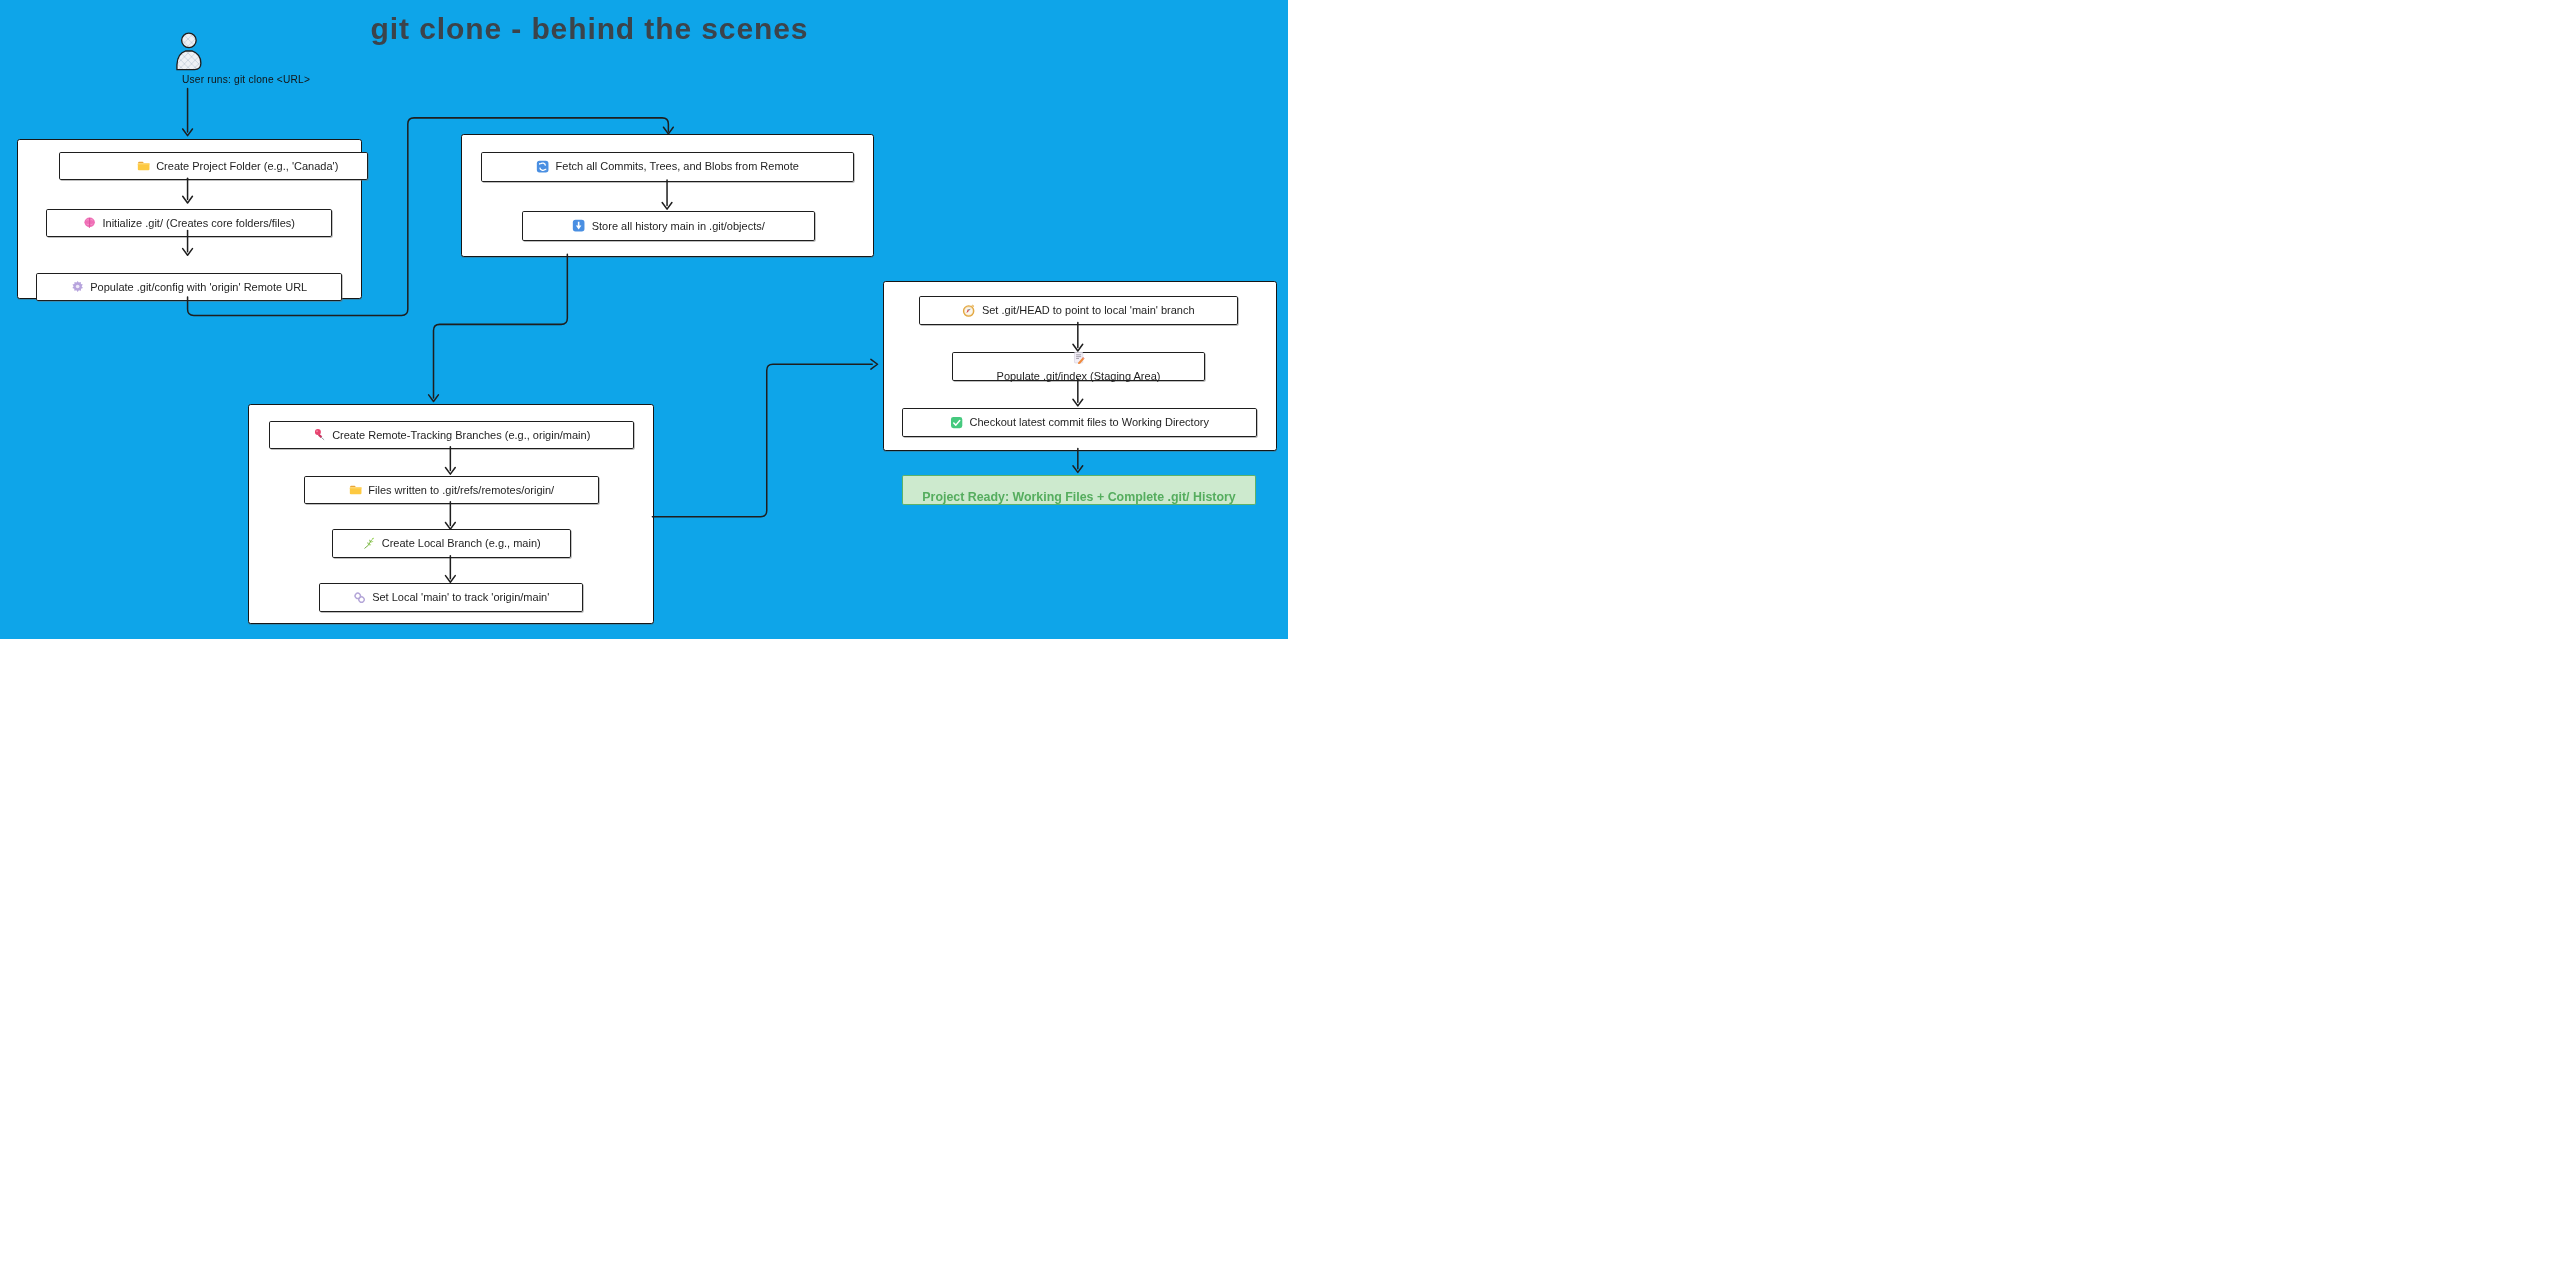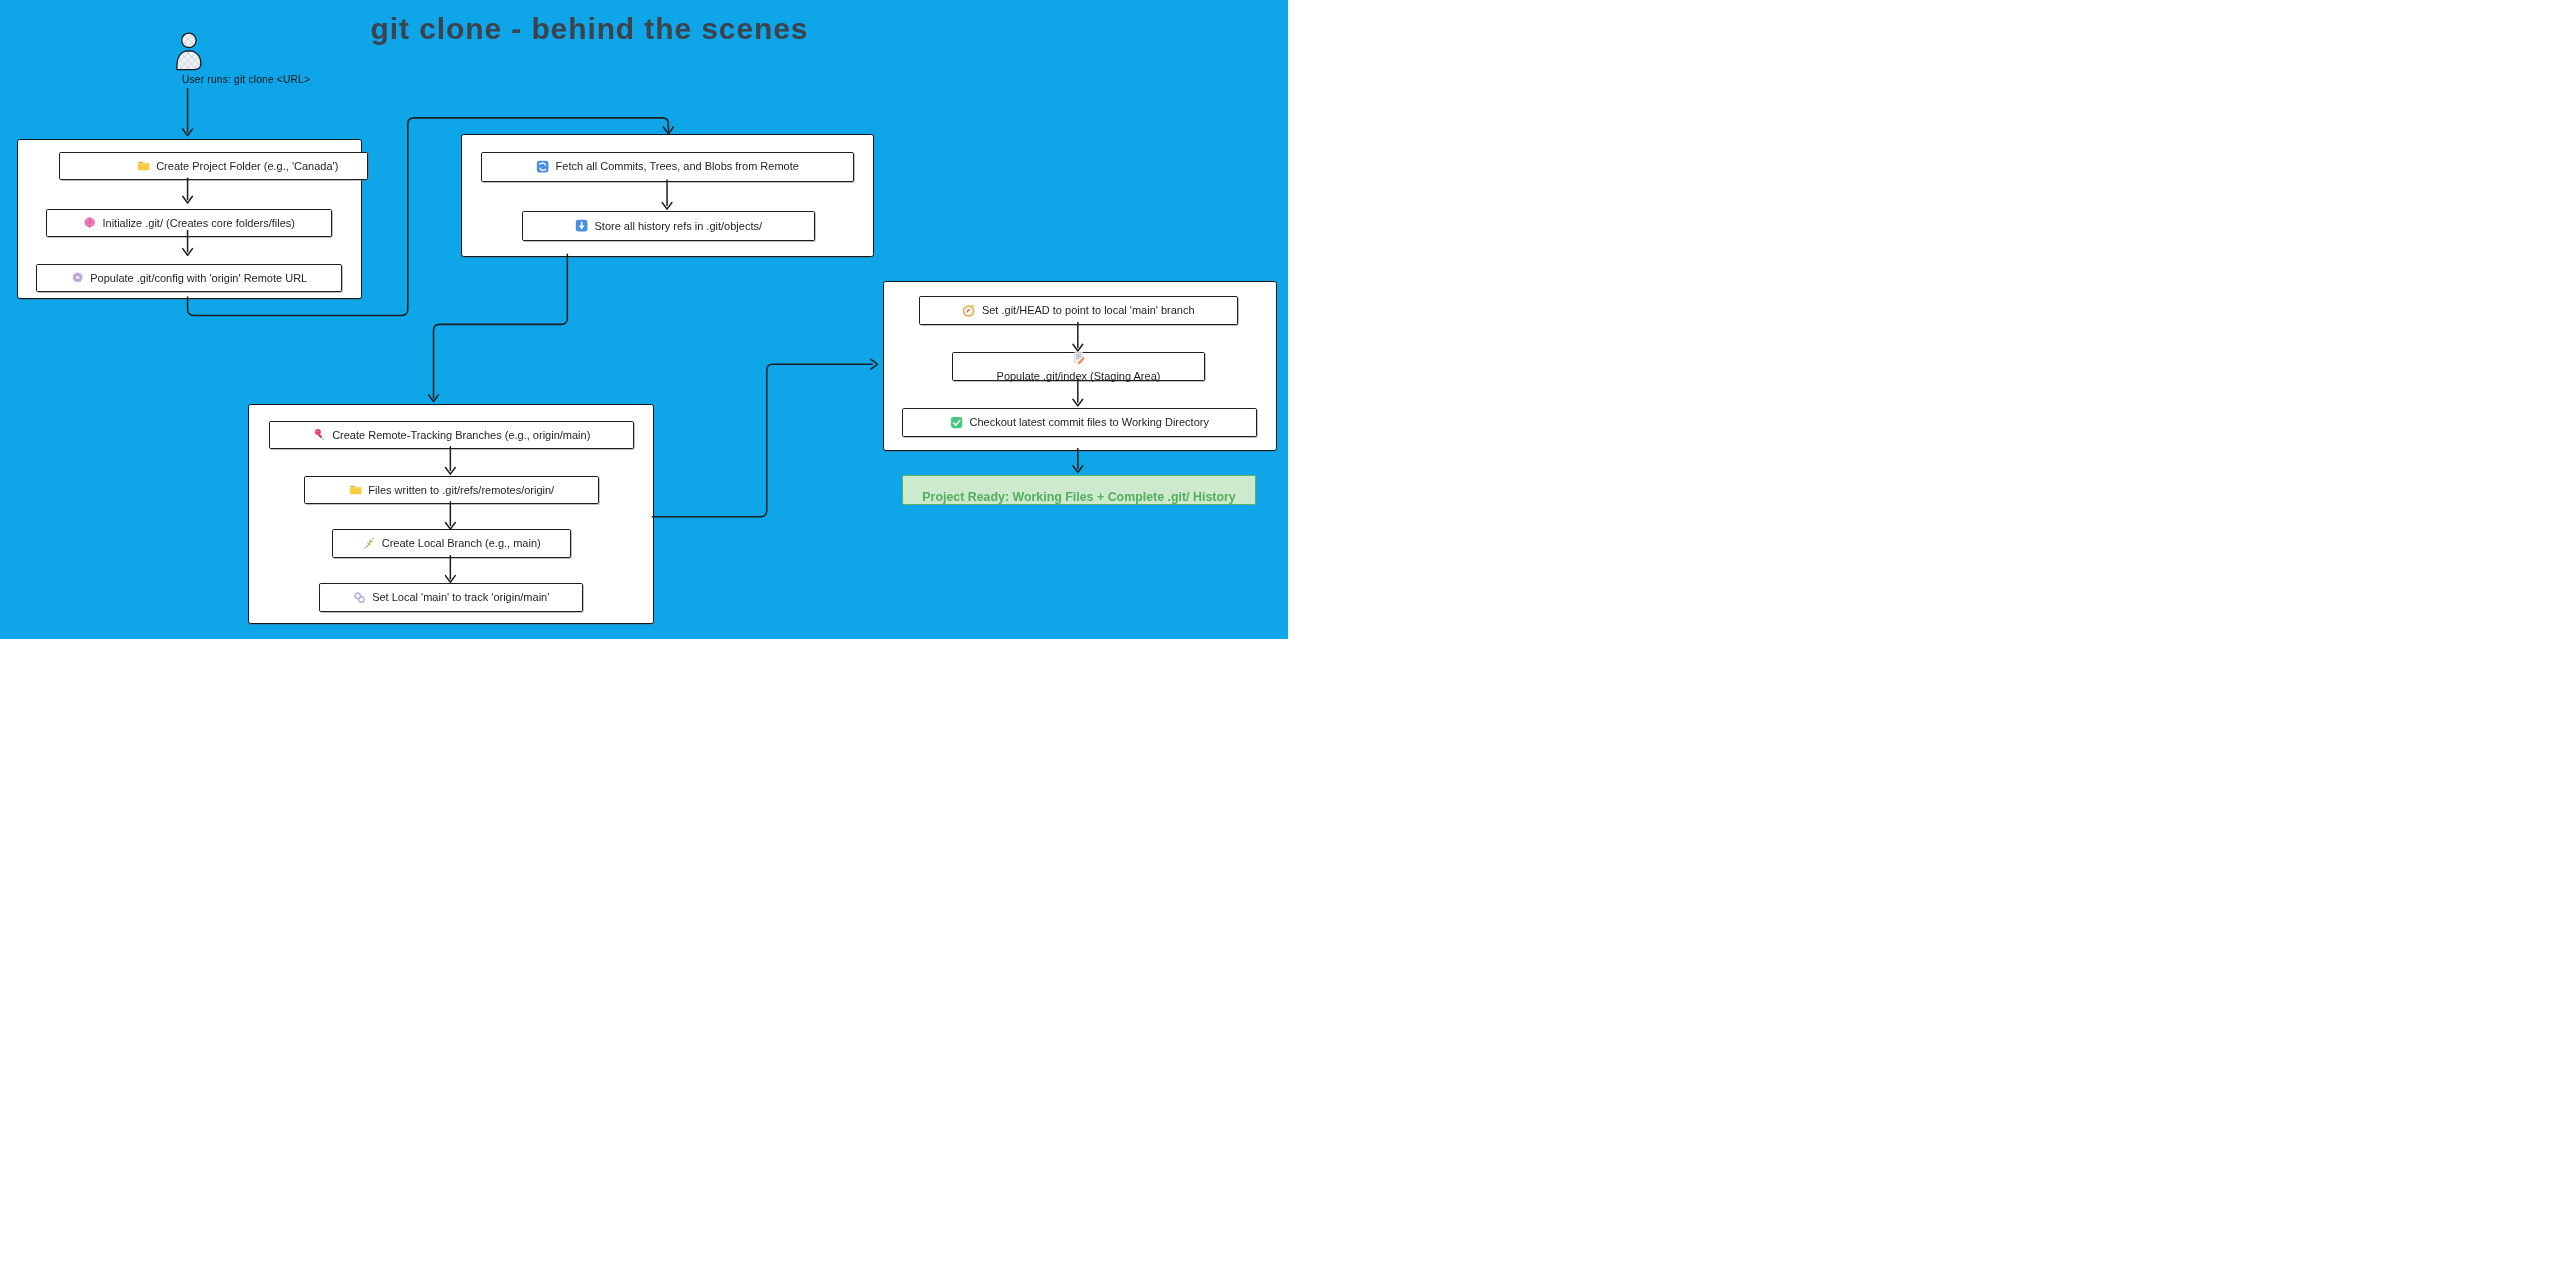--- a/index.html
+++ b/index.html
@@ -125,39 +125,39 @@
         <use href="#i-folder"></use>
       </svg>
     <span class="lbl">Create Project Folder (e.g., 'Canada')</span>
   </div>
   <div class="step" style="left:46px;top:209px;width:284px;height:26px;">
     <svg class="ic" viewBox="0 0 15 15" width="13.3" height="13.3">
         <use href="#i-brain"></use>
       </svg>
     <span class="lbl">Initialize .git/ (Creates core folders/files)</span>
   </div>
-  <div class="step" style="left:36px;top:264px;width:304px;height:26px;text-align:center;">
+  <div class="step" style="left:36px;top:273px;width:304px;height:26px;text-align:center;">
     <svg class="ic" viewBox="0 0 15 15" width="13.3" height="13.3">
         <use href="#i-gear"></use>
       </svg>
     <span class="lbl">Populate .git/config with 'origin' Remote URL</span>
   </div>
 
   <div class="grp" style="left:461px;top:134px;width:411px;height:121px;"></div>
   <div class="step" style="left:481px;top:152px;width:371px;height:27.5px;">
     <svg class="ic" viewBox="0 0 15 15" width="13.3" height="13.3">
         <use href="#i-refresh"></use>
       </svg>
     <span class="lbl">Fetch all Commits, Trees, and Blobs from Remote</span>
   </div>
   <div class="step" style="left:522px;top:211px;width:291px;height:28px;">
     <svg class="ic" viewBox="0 0 15 15" width="13.3" height="13.3">
         <use href="#i-download"></use>
       </svg>
-    <span class="lbl">Store all history refs in .git/objects/</span>
+    <span class="lbl">Store all history main in .git/objects/</span>
   </div>
 
   <div class="grp" style="left:248px;top:404px;width:404px;height:218px;"></div>
   <div class="step" style="left:269px;top:421px;width:363px;height:26px;">
     <svg class="ic" viewBox="0 0 15 15" width="13.3" height="13.3">
         <use href="#i-pushpin"></use>
       </svg>
     <span class="lbl">Create Remote-Tracking Branches (e.g., origin/main)</span>
   </div>
   <div class="step" style="left:304px;top:476px;width:293px;height:26px;">

